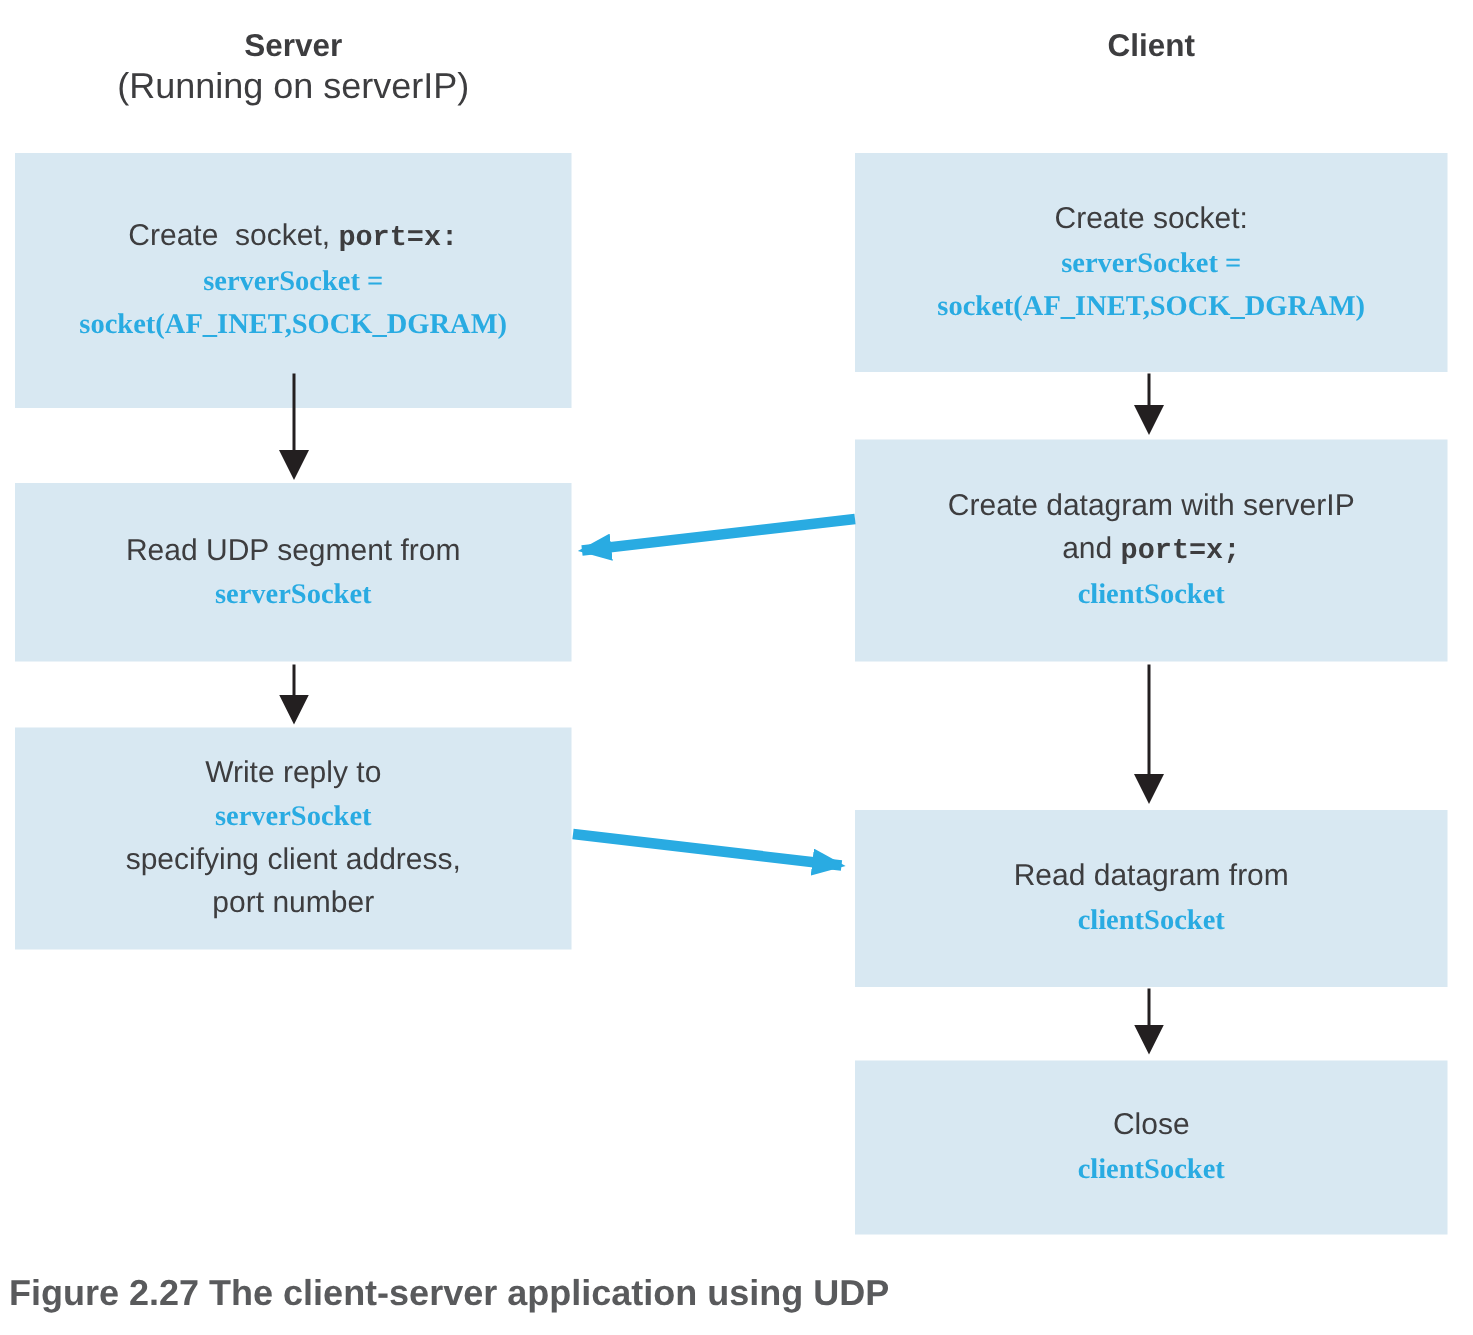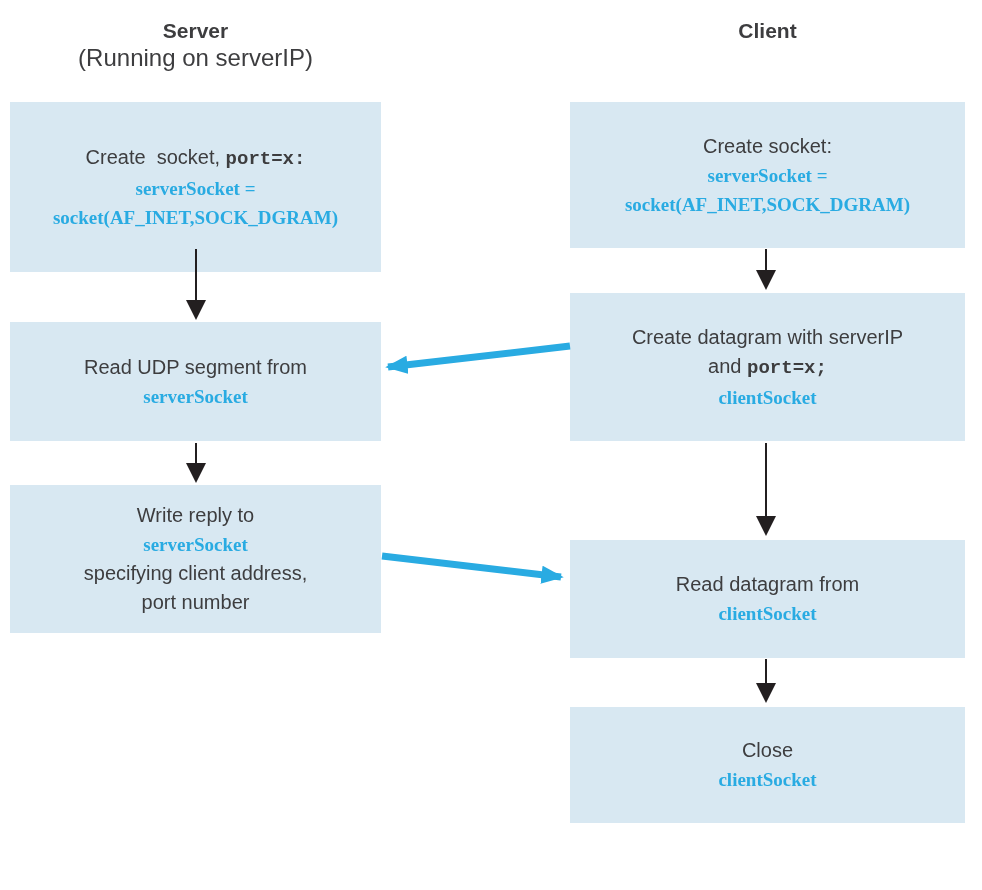--- a/index.html
+++ b/index.html
@@ -155,14 +155,15 @@
     <line x1="196" y1="443" x2="196" y2="480" class="black-line" marker-end="url(#head-black)"></line>
 
     <line x1="766" y1="249" x2="766" y2="287" class="black-line" marker-end="url(#head-black)"></line>
     <line x1="766" y1="443" x2="766" y2="533" class="black-line" marker-end="url(#head-black)"></line>
     <line x1="766" y1="659" x2="766" y2="700" class="black-line" marker-end="url(#head-black)"></line>
 
     <line x1="570" y1="346" x2="388" y2="367" class="blue-line" marker-end="url(#head-blue)"></line>
     <line x1="382" y1="556" x2="561" y2="577" class="blue-line" marker-end="url(#head-blue)"></line>
   </svg>
 
+  <div class="caption">Figure 2.27 The client-server application using UDP</div>
 
 </div>
 
 </body></html>

